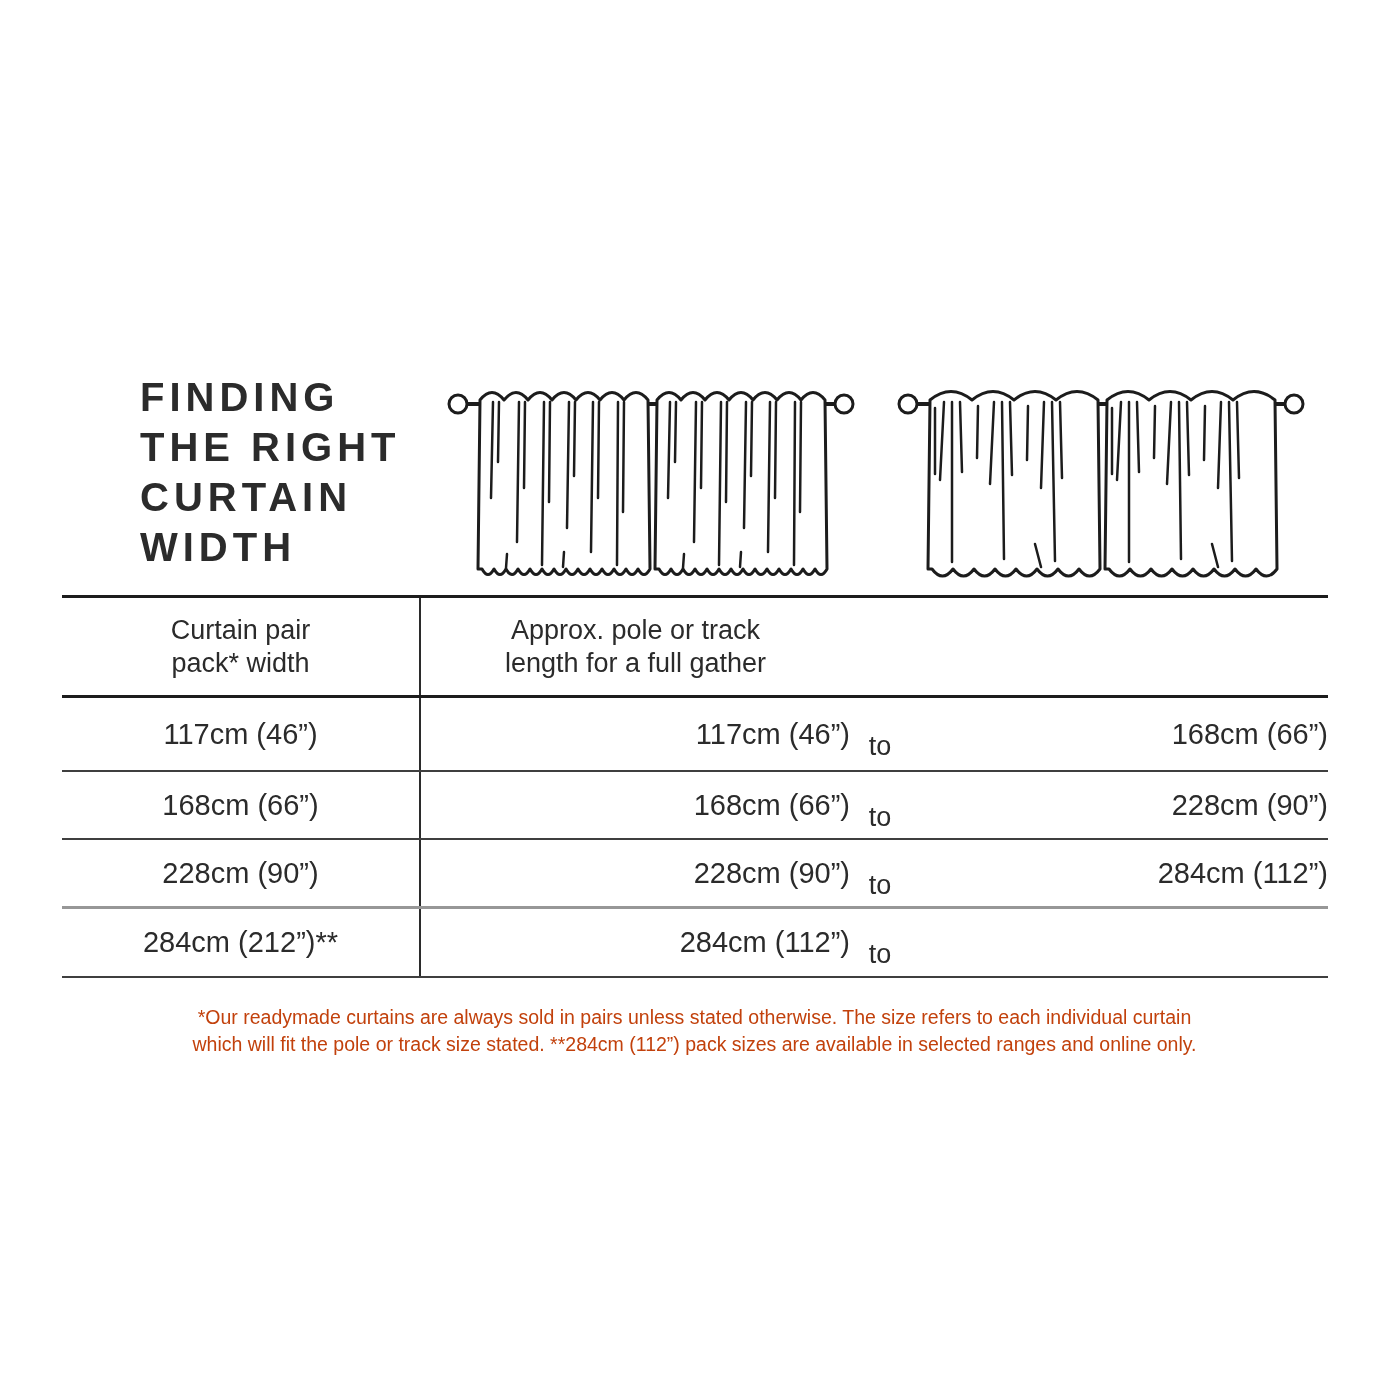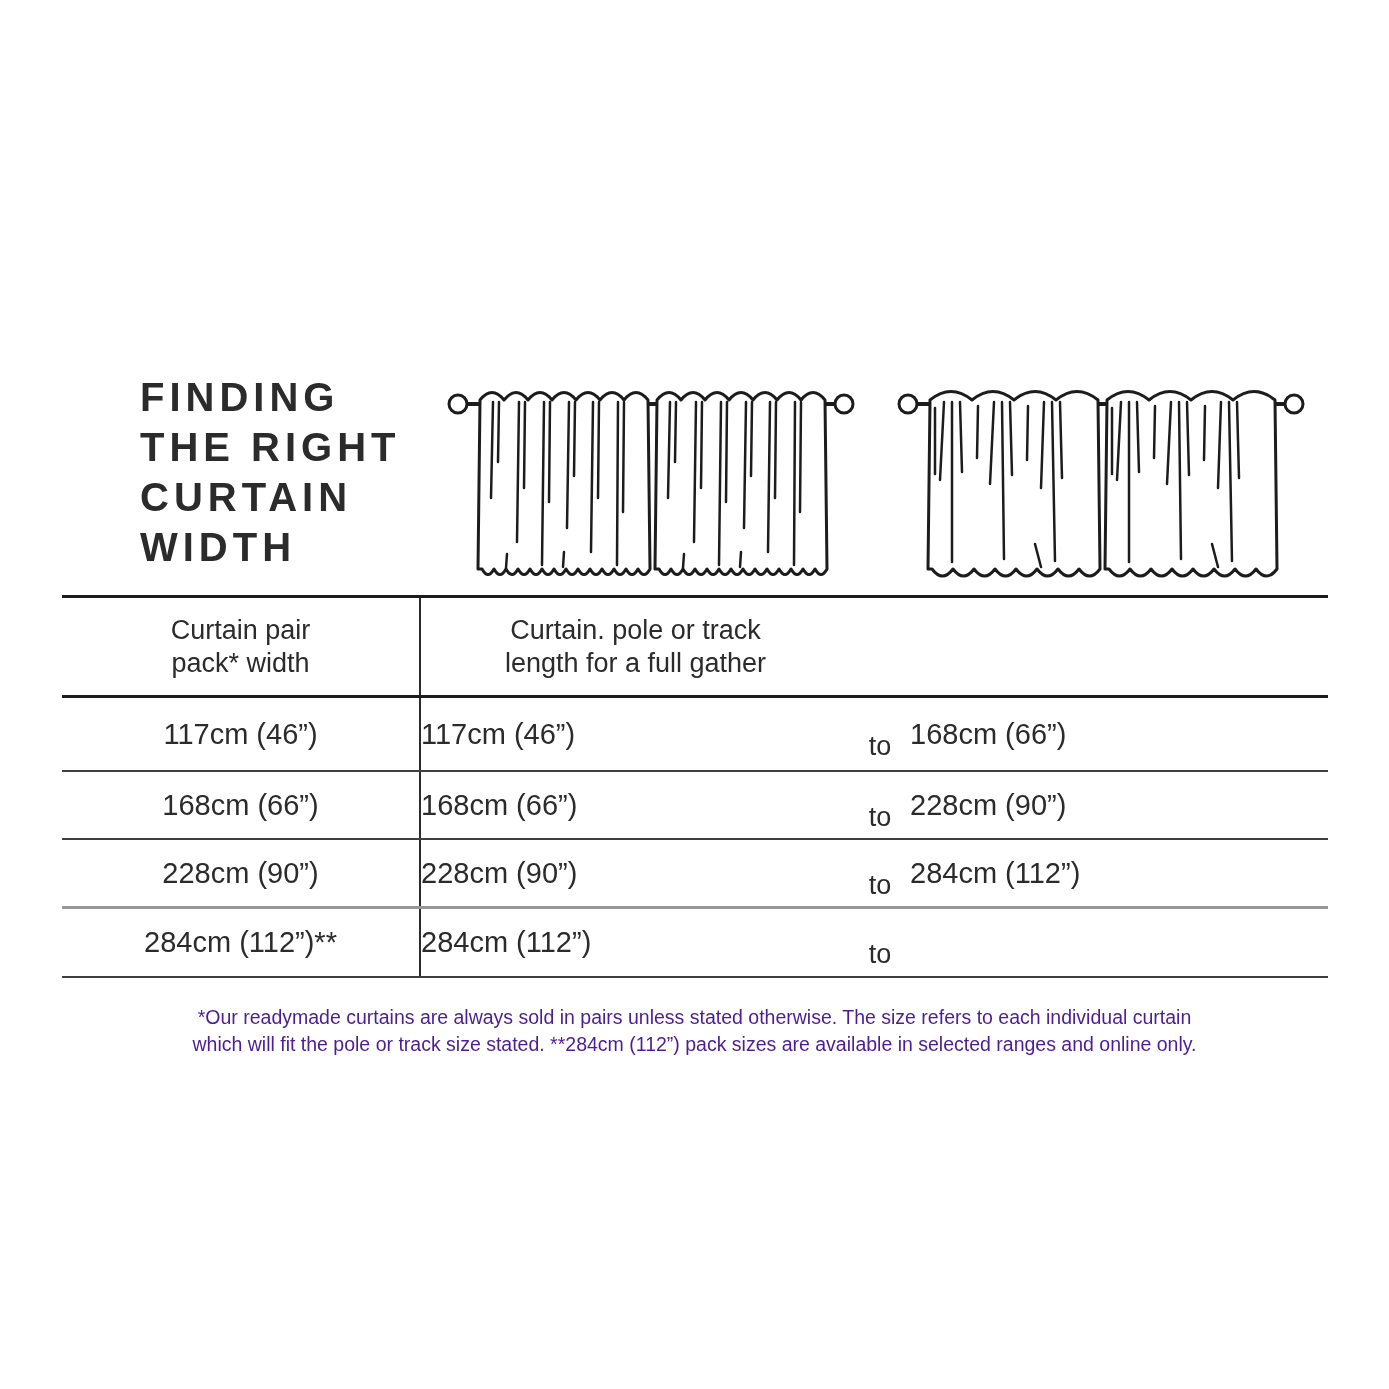--- a/index.html
+++ b/index.html
@@ -30,28 +30,28 @@
     align-items:center;
   }
   .trow .c1 { border-right:2px solid #2b2b2b; align-self:stretch;
               display:flex; align-items:center; justify-content:center; }
   .thead { height:97px; border-bottom:3px solid #1c1c1c; }
   .r1 { height:72px; border-bottom:2px solid #3f3f3f; }
   .r2 { height:66px; border-bottom:2px solid #3f3f3f; }
   .r3 { height:66px; border-bottom:3px solid #979797; }
   .r4 { height:67px; }
   .hcell { font-size:27px; line-height:33px; text-align:center; white-space:pre-line; }
-  .dcell { font-size:29px; text-align:left; }
+  .dcell { font-size:29px; text-align:right; }
   .tocell { font-size:27px; text-align:center;margin-top:24px; }
 
   
   .footnote {
     position:absolute; left:0; right:0; top:1004px;
     text-align:center; font-size:19.5px; line-height:27px;
-    white-space:pre-line; color:#4c1d95;
+    white-space:pre-line; color:#c2410c;
   }
 </style>
 </head>
 <body>
 
 <div class="page">
 
   <div class="title">FINDING
 THE RIGHT
 CURTAIN
@@ -104,21 +104,21 @@
       <circle cx="397" cy="26" r="9" fill="#ffffff" stroke-width="3"></circle>
       <use href="#rg-panel"></use>
       <use href="#rg-panel" x="177"></use>
     </svg>
   </div>
 
   <div class="size-table">
     <div class="trow thead">
       <div class="c1 hcell">Curtain pair
 pack* width</div>
-      <div class="hcell">Curtain. pole or track
+      <div class="hcell">Approx. pole or track
 length for a full gather</div>
       <div class="tocell"></div>
     </div>
 
     <div class="trow r1">
       <div class="c1 dcell">117cm (46”)</div>
       <div class="dcell">117cm (46”)</div>
       <div class="tocell">to</div>
       <div class="dcell">168cm (66”)</div>
     </div>
@@ -131,21 +131,21 @@
     </div>
 
     <div class="trow r3">
       <div class="c1 dcell">228cm (90”)</div>
       <div class="dcell">228cm (90”)</div>
       <div class="tocell">to</div>
       <div class="dcell">284cm (112”)</div>
     </div>
 
     <div class="trow r4">
-      <div class="c1 dcell">284cm (112”)**</div>
+      <div class="c1 dcell">284cm (212”)**</div>
       <div class="dcell">284cm (112”)</div>
       <div class="tocell">to</div>
     </div>
   </div>
 
   <div class="footnote">*Our readymade curtains are always sold in pairs unless stated otherwise. The size refers to each individual curtain
 which will fit the pole or track size stated. **284cm (112”) pack sizes are available in selected ranges and online only.</div>
 
 </div>
 

